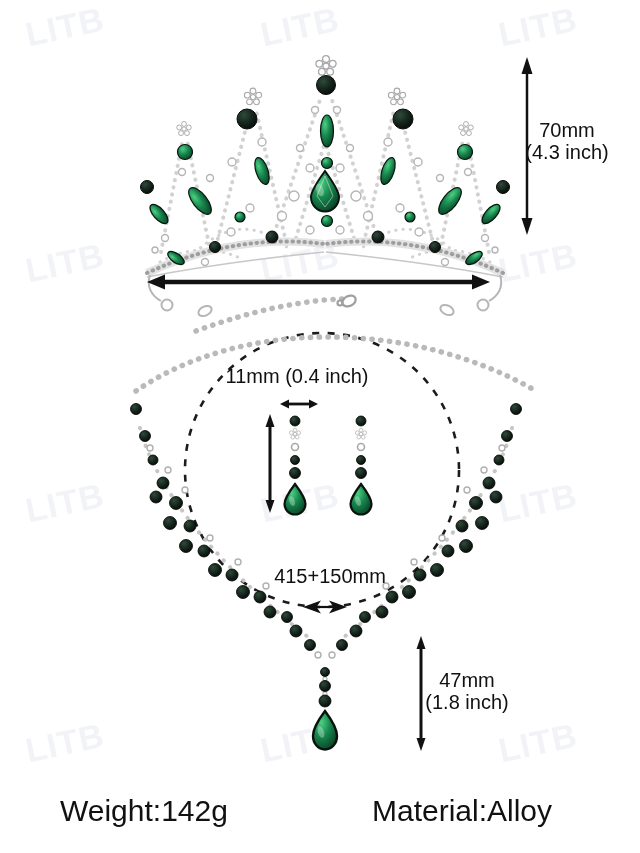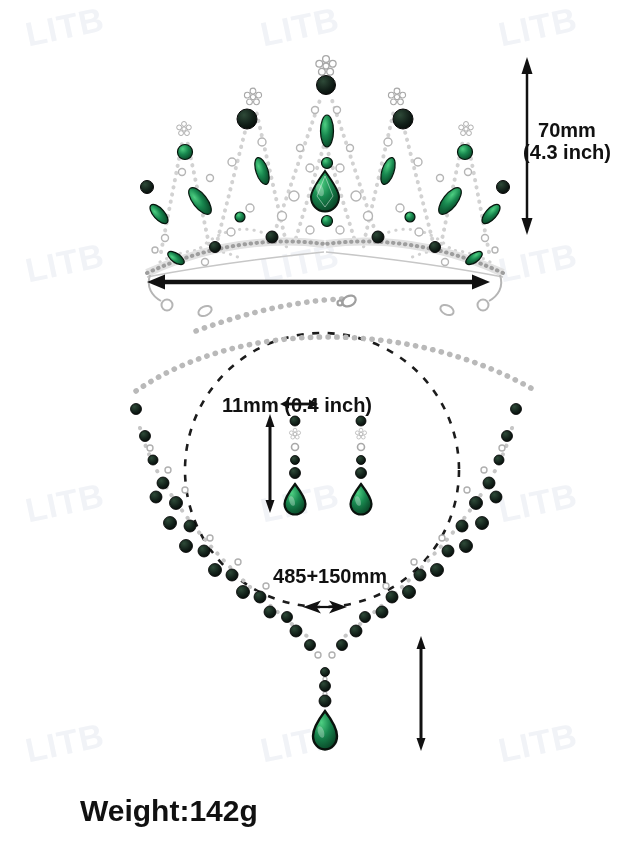--- a/index.html
+++ b/index.html
@@ -7,27 +7,26 @@
     position:relative;width:640px;height:853px;background:#fff;overflow:hidden;
     font-family:"Liberation Sans",sans-serif;
   }
   .wm{
     position:absolute;transform:translate(-50%,-50%) rotate(-12deg);
     font:700 34px "Liberation Sans",sans-serif;letter-spacing:1px;
     color:var(--watermark,#f1f3f7);user-select:none;white-space:nowrap;
   }
   .dim-label{
     position:absolute;transform:translate(-50%,-50%);text-align:center;
-    font-weight:700;font-size:20px;line-height:1.12;color:var(--text,#111);
+    font-weight:400;font-size:20px;line-height:1.12;color:var(--text,#111);
     white-space:nowrap;
   }
   .footer-text{
-    position:absolute;font-weight:700;font-size:30px;color:var(--text,#161616);
+    position:absolute;font-weight:400;font-size:30px;color:var(--text,#161616);
     white-space:nowrap;
-    margin-left:20px;
   }
   svg{position:absolute;left:0;top:0;}
 </style>
 </head>
 <body>
 
 <div class="canvas">
 
   <div class="wm" style="left:65px;top:27px">LITB</div>
   <div class="wm" style="left:300px;top:27px">LITB</div>
@@ -323,25 +322,30 @@
       <polygon points="421,751 416.5,738 425.5,738" stroke="none"></polygon>
     </g>
   </svg>
 
   <div class="dim-label" style="left:567px;top:141px">
     <div>70mm</div>
     <div>(4.3 inch)</div>
   </div>
 
 
-  <div class="dim-label" style="left:297px;top:405px">
+  <div class="dim-label" style="left:297px;top:376px">
     <div>11mm (0.4 inch)</div>
   </div>
 
 
   <div class="dim-label" style="left:330px;top:576px">
-    <div>485+150mm</div>
+    <div>415+150mm</div>
   </div>
 
+  <div class="dim-label" style="left:467px;top:691px">
+    <div>47mm</div>
+    <div>(1.8 inch)</div>
+  </div>
 
   <div class="footer-text" style="left:60px;top:794px">Weight:142g</div>
+  <div class="footer-text" style="left:372px;top:794px">Material:Alloy</div>
 
 </div>
 
 </body></html>

